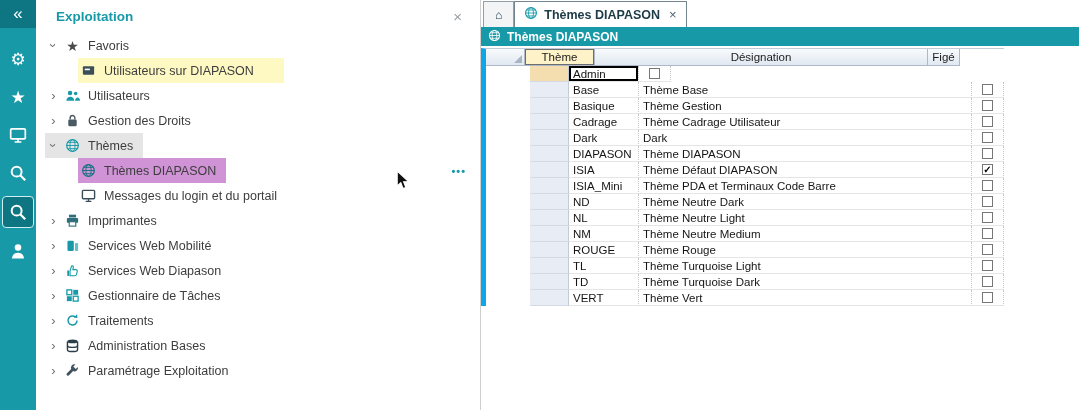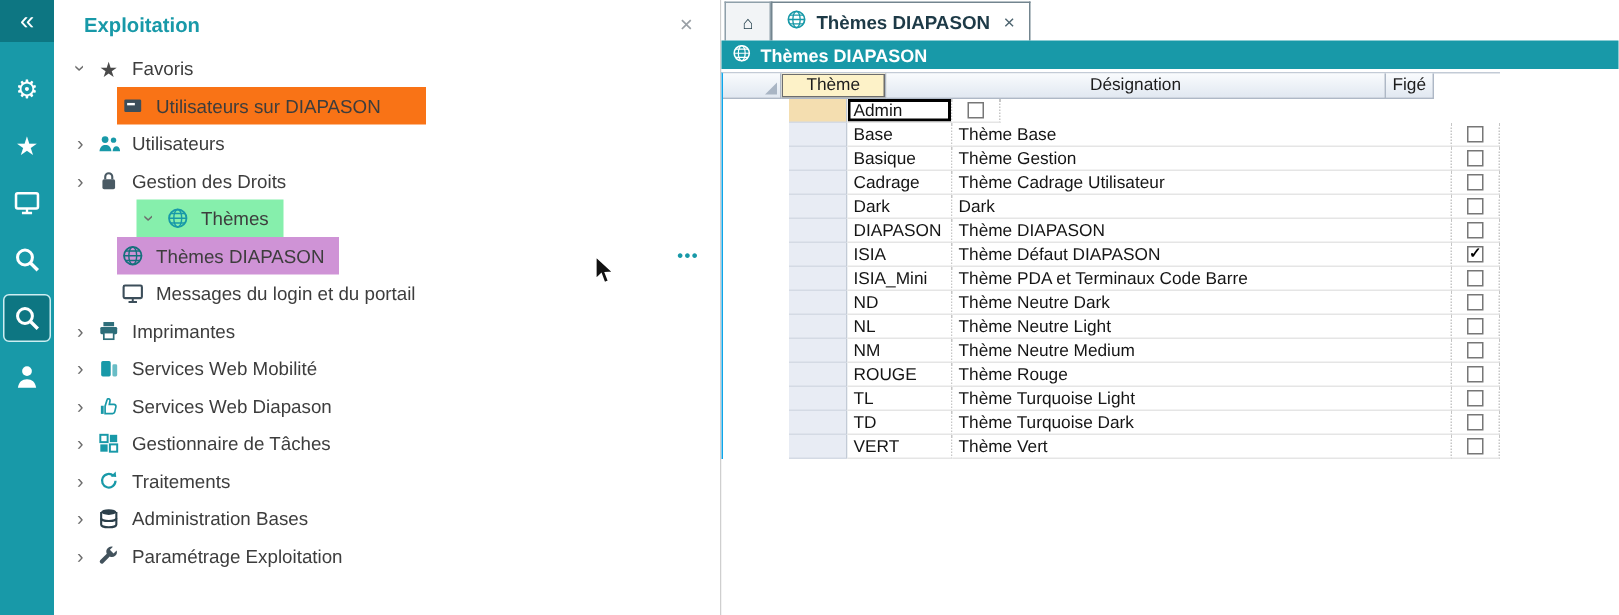--- a/index.html
+++ b/index.html
@@ -18,22 +18,22 @@
   
   .sidebar{width:444px;flex-shrink:0;background:#fff;border-right:1px solid #cfcfcf;display:flex;flex-direction:column;}
   .sb-head{height:33px;display:flex;align-items:center;padding:0 14px 0 20px;}
   .sb-title{flex:1;color:#1899a8;font-weight:bold;font-size:13.5px;}
   .sb-close{color:#9aa0a6;font-size:15px;cursor:pointer;padding:0 4px;}
   .tree{flex:1;}
   .trow{display:flex;align-items:center;height:25px;font-size:12.5px;color:#3d3d3d;cursor:pointer;}
   .indent{flex-shrink:0;}
   .rowinner{display:flex;align-items:center;height:100%;padding-right:10px;}
   .rowinner.fill{flex:1;}
-  .hl-gray{background:#f97316;text-align:center;}
-  .hl-pink{background:#86efac;margin-left:46px;}
+  .hl-gray{background:#fef9c3;text-align:center;}
+  .hl-pink{background:#e5e5e5;}
   .hl-purple{background:#cf93d6;}
   .chev{width:17px;flex-shrink:0;display:inline-flex;align-items:center;justify-content:center;
         color:#6d6d6d;font-size:13px;line-height:1;}
   .chev.exp{transform:rotate(90deg);}
   .ticon{width:19px;height:17px;flex-shrink:0;display:inline-flex;align-items:center;justify-content:center;margin:0 6px 0 1px;}
   .ticon svg{width:15px;height:15px;}
   .ticon .tglyph{font-size:14px;line-height:1;}
   .flexfill{flex:1;}
   .more{color:#1899a8;font-weight:bold;font-size:11px;letter-spacing:1px;margin-right:14px;cursor:pointer;}
 
@@ -47,21 +47,21 @@
   .tab .tab-globe svg{width:14px;height:14px;margin-right:6px;}
   .tab-label{font-size:12.5px;font-weight:bold;color:#1d3a47;}
   .tab-close{margin-left:9px;color:#4e6570;font-size:13px;cursor:pointer;}
 
   .panelbar{height:19px;background:#1899a8;color:#fff;display:flex;align-items:center;gap:6px;
             padding-left:7px;font-size:12px;font-weight:bold;}
   .panelbar svg{width:13px;height:13px;}
 
   
   .gridwrap{padding:2px 0 0 0;}
-  .grid{display:inline-block;border-left:1px solid #0ea5e9;border-top:1px solid #c3cbd6;background:#fff;}
+  .grid{display:inline-block;border-left:5px solid #0ea5e9;border-top:1px solid #c3cbd6;background:#fff;}
   .hrow{display:flex;}
   .h{height:17px;box-sizing:border-box;border-right:1px solid #aeb8c6;border-bottom:1px solid #aeb8c6;
      background:linear-gradient(#f9fbfd,#e1e8f1);display:flex;align-items:center;justify-content:center;
      font-size:11.5px;color:#1c1c1c;cursor:pointer;}
   .h.sel{width:39px;position:relative;}
   .h.sel::after{content:'';position:absolute;right:2px;bottom:2px;
      border-left:8px solid transparent;border-bottom:8px solid #a9b5c4;}
   .h.theme{width:70px;background:#fdf2c8;box-shadow:inset 0 0 0 1px #6d6d6d;}
   .h.des{width:333px;}
   .h.fige{width:32px;}

